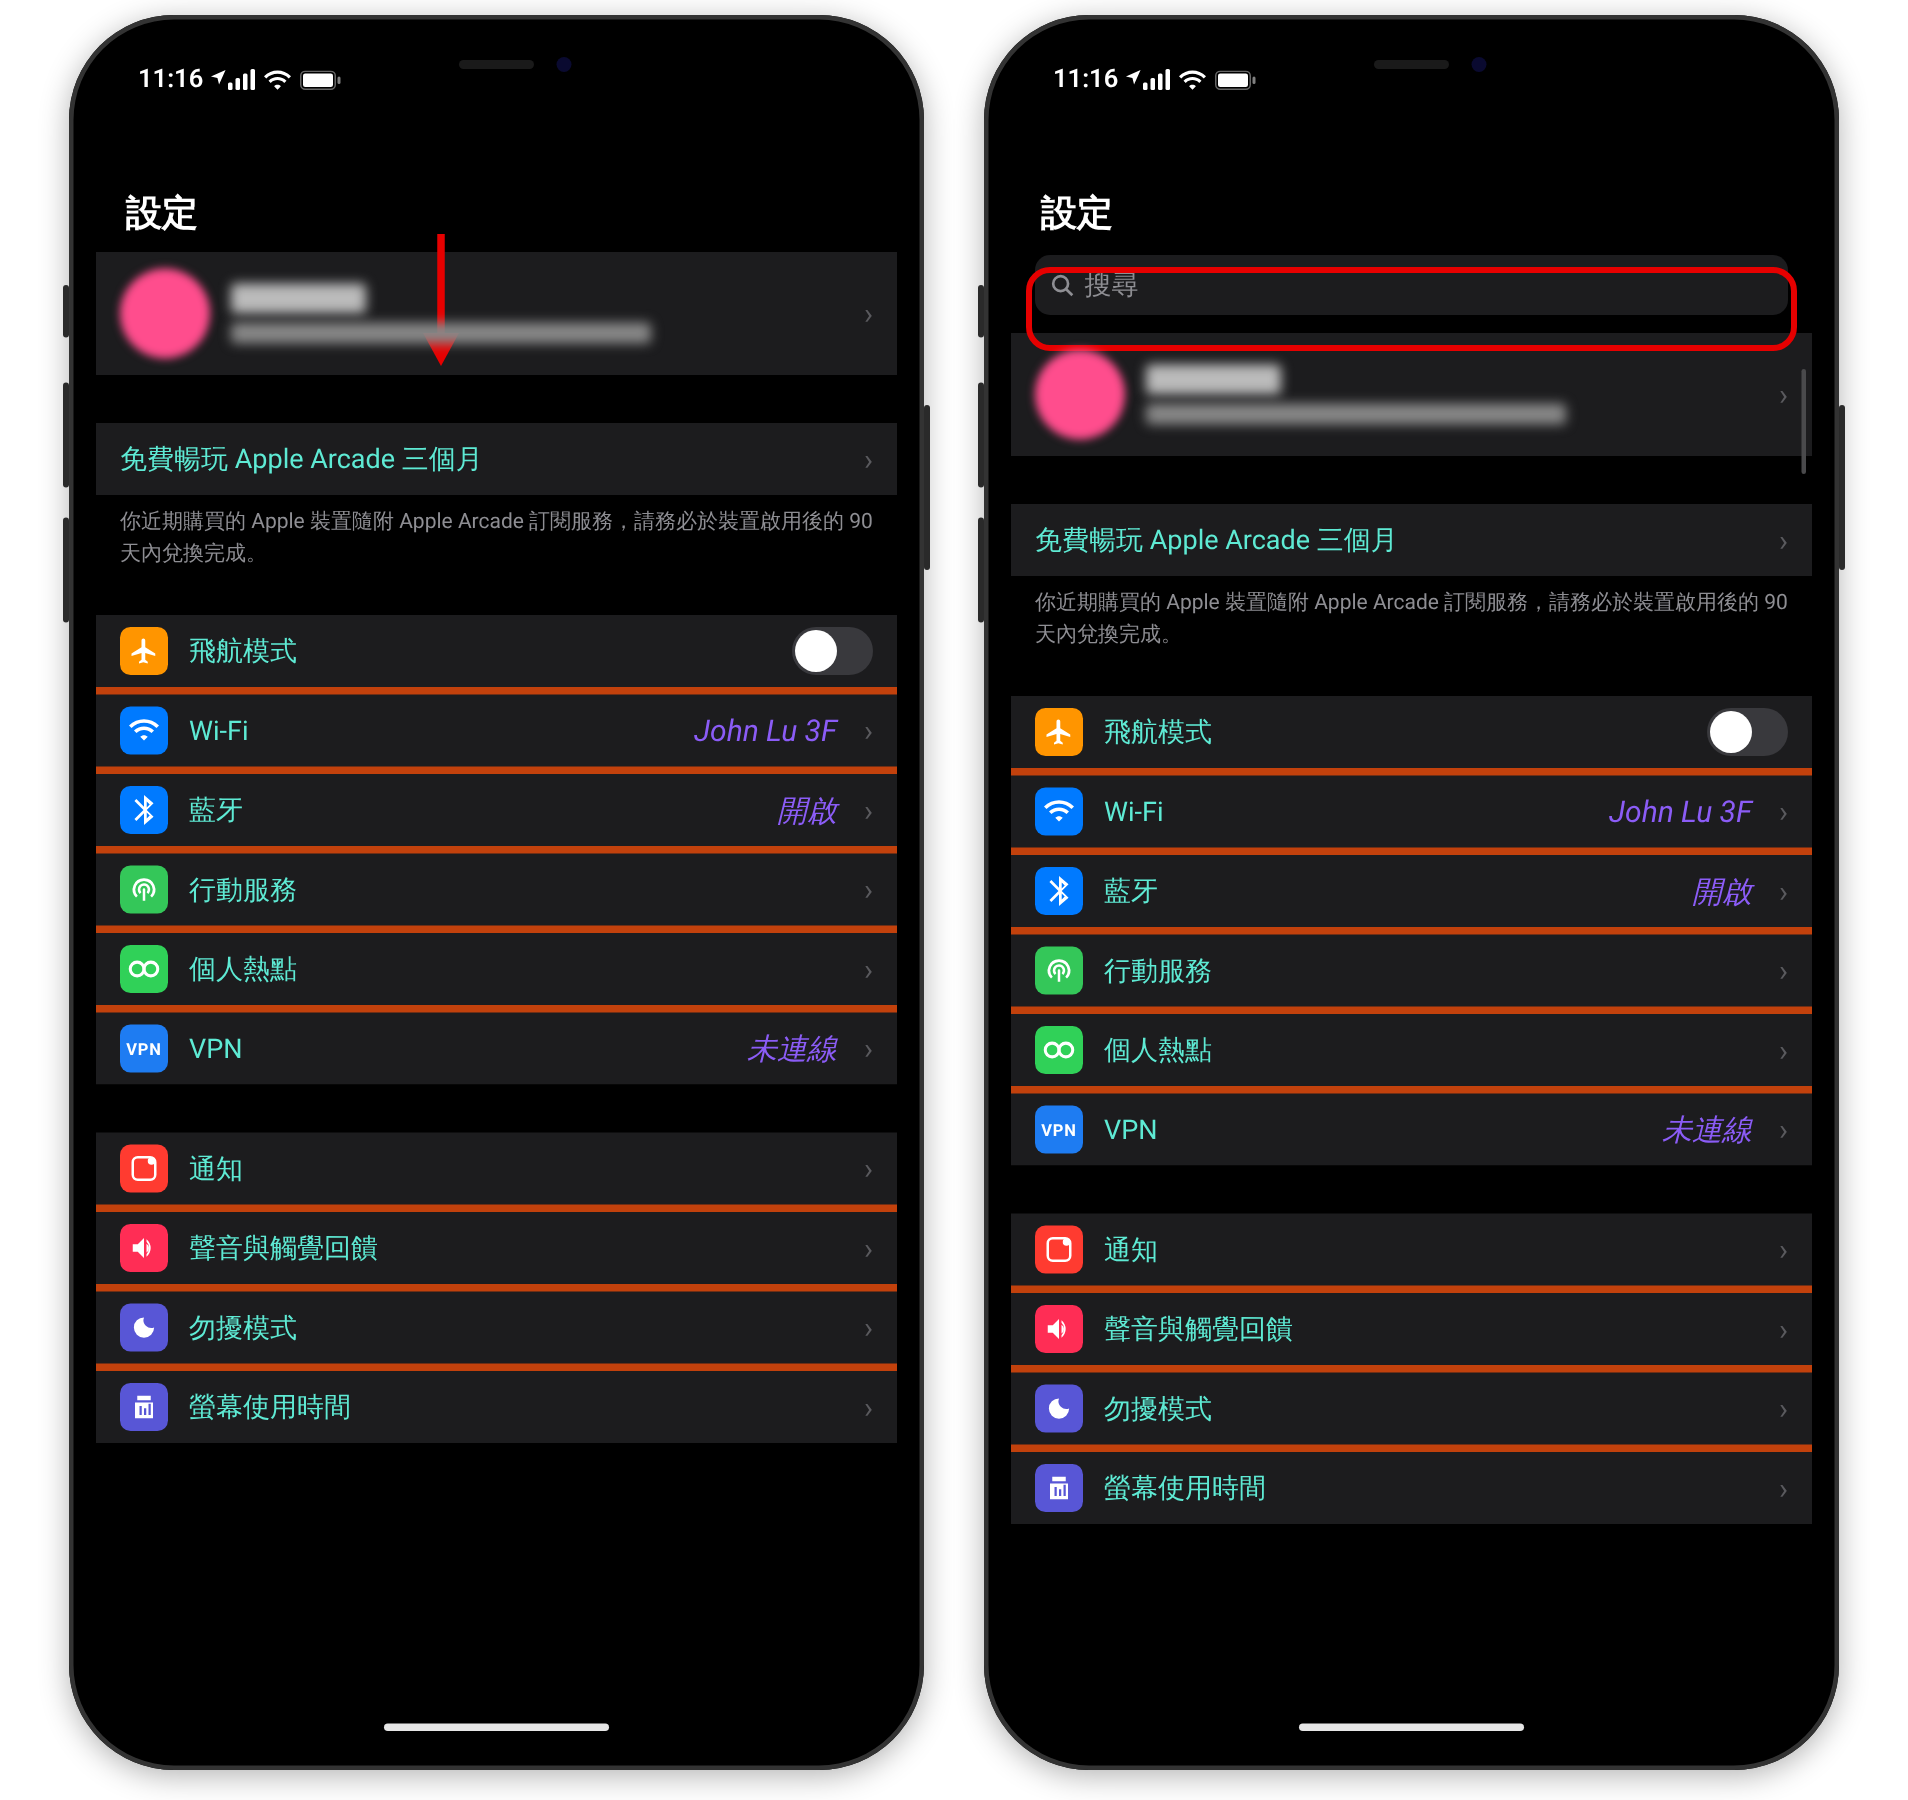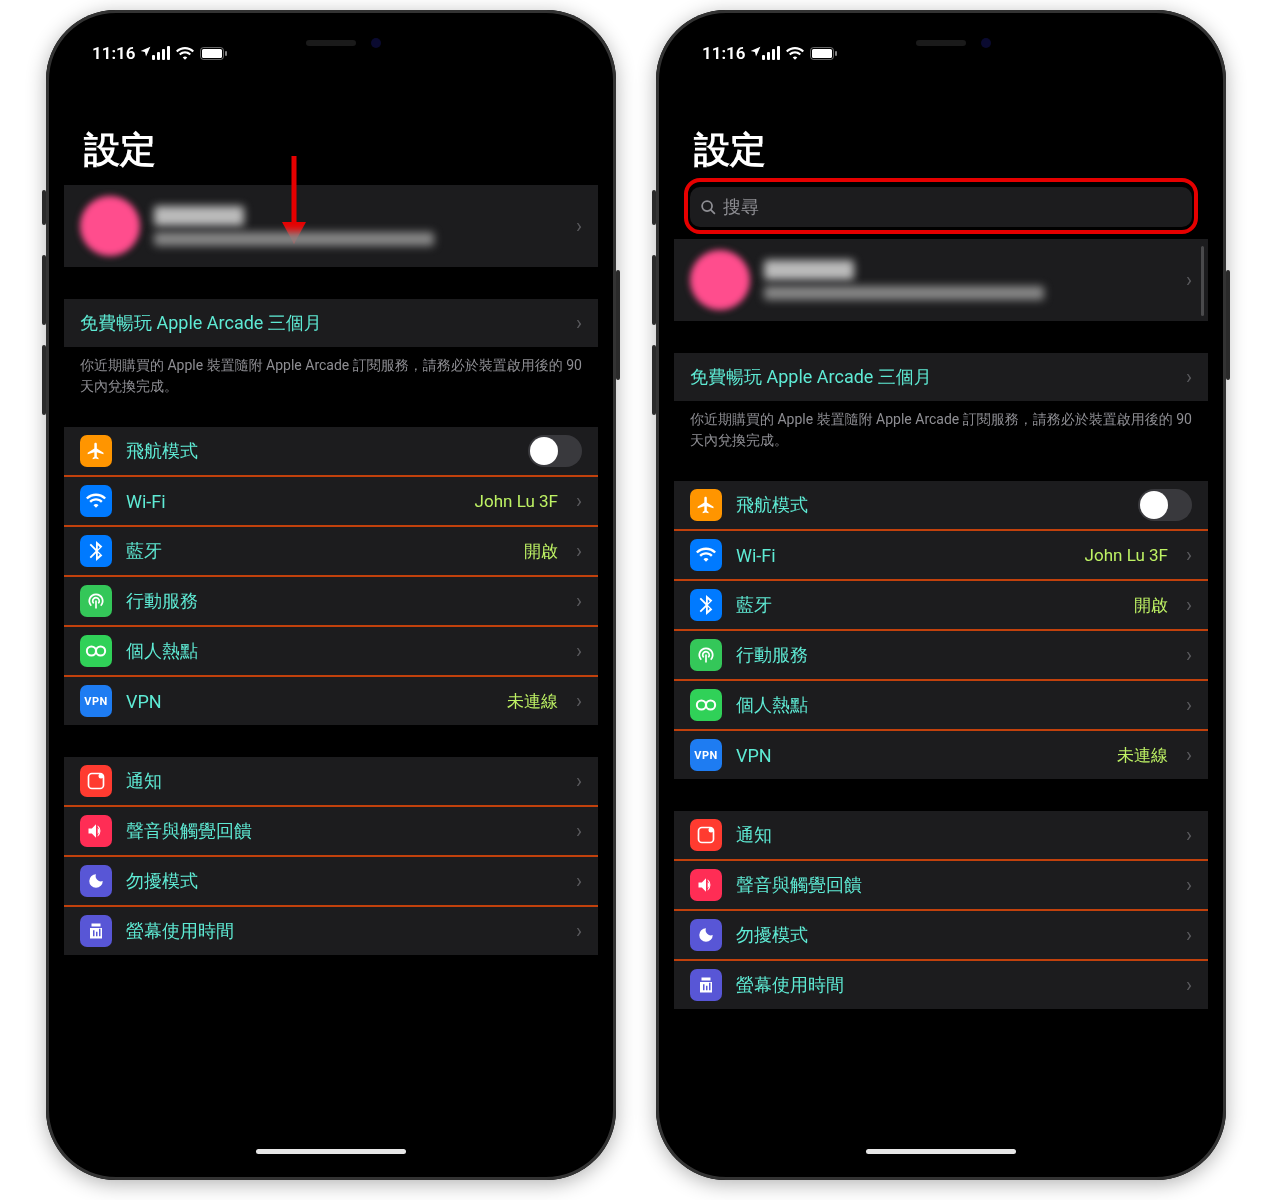--- a/index.html
+++ b/index.html
@@ -75,21 +75,21 @@
   .statusbar .left { display:flex; align-items:center; gap:4px;}
   .statusbar .right { display:flex; align-items:center; gap:6px;}
   .loc-arrow { font-size:13px; }
   .sig { display:flex; align-items:flex-end; gap:2px;}
   .sig i{ width:3px; background:#fff; border-radius:1px;}
   .sig i:nth-child(1){height:5px}.sig i:nth-child(2){height:8px}.sig i:nth-child(3){height:11px}.sig i:nth-child(4){height:14px}
   .wifi-icon svg, .batt svg { display:block;}
   .batt { display:flex; align-items:center;}
 
   .title {
-    font-size:36px;
+    font-size:24px;
     font-weight:700;
     padding: 54px 20px 10px 20px;
   }
   .title.tight { padding-top: 54px; padding-bottom:8px;}
 
   .searchbar {
     margin: 4px 16px 12px 16px;
     background:#1c1c1e;
     border-radius:10px;
     height:40px;
@@ -113,27 +113,27 @@
   }
   .gap { height:32px; background:#000;}
   .gap.sm { height:18px; }
 
   .row {
     display:flex;
     align-items:center;
     min-height:48px;
     padding: 8px 16px;
     gap:14px;
-    border-top:2px solid #c2410c;
+    border-top:5px solid #c2410c;
     position:relative;
   }
   .row:first-child { border-top:none;}
   .row .chev { color:#5a5a5e; font-size:20px; margin-left:4px;}
   .row .label { flex:1; font-size:18px; color:#5eead4;}
-  .row .detail { color:#bef264; font-size:17px;}
+  .row .detail { color:#8b5cf6; font-size:20px;font-style:italic;}
 
   .profile-row { min-height:82px;}
   .avatar{
     width:60px;height:60px;border-radius:50%;
     background:#ff4d8d;
     filter:blur(3px);
     flex:0 0 auto;
   }
   .profile-text{ flex:1; display:flex; flex-direction:column; gap:6px;}
   .blurline{ background:#888; filter:blur(4px); border-radius:3px;}

